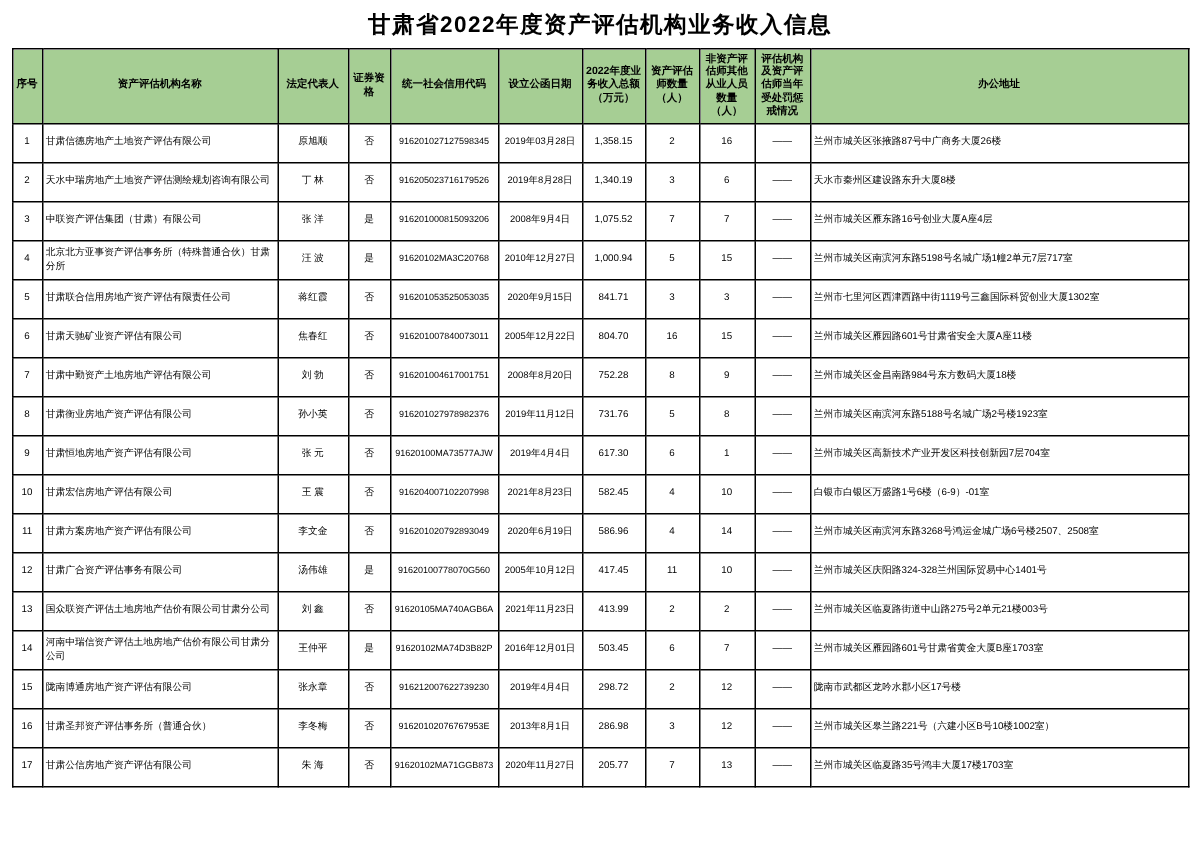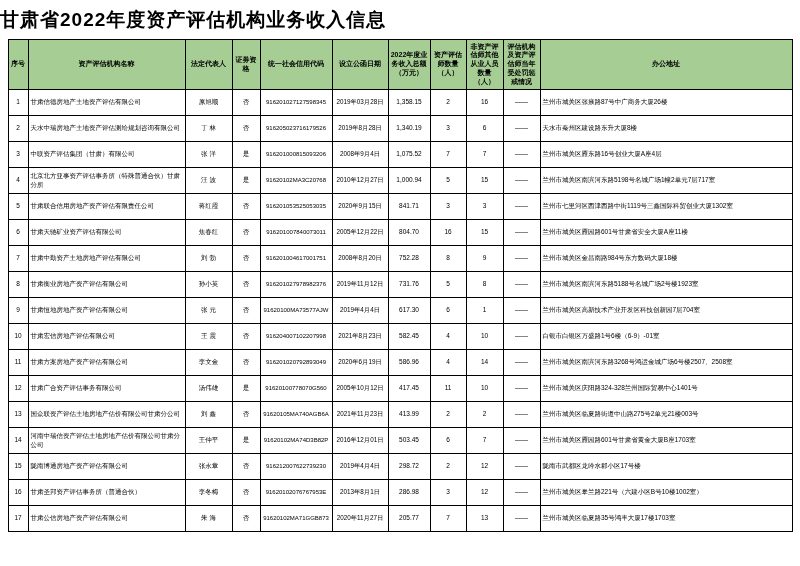--- a/index.html
+++ b/index.html
@@ -4,22 +4,22 @@
 <style>
   html,body { margin:0; padding:0; }
   body {
     width:800px; height:566px;
     background:#ffffff;
     font-family:"Liberation Sans", sans-serif;
     color:#000;
     overflow:hidden;
   }
   .page-title {
-    text-align:left;
-    font-size:19px;
+    text-align:center;
+    font-size:15px;
     font-weight:bold;
     padding-top:7px;
     letter-spacing:1px;
     font-family:"Liberation Sans", sans-serif;
   }
   table.report {
     border-collapse:collapse;
     table-layout:fixed;
     width:784px;
     margin:6px auto 0 auto;

